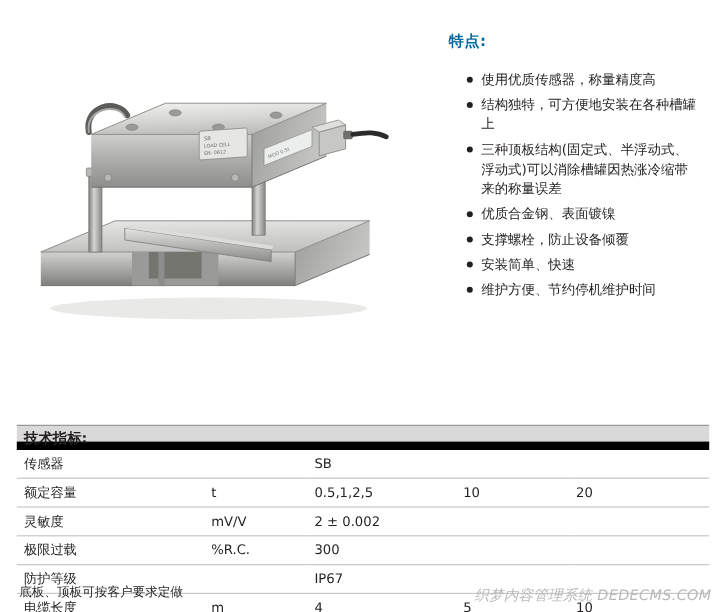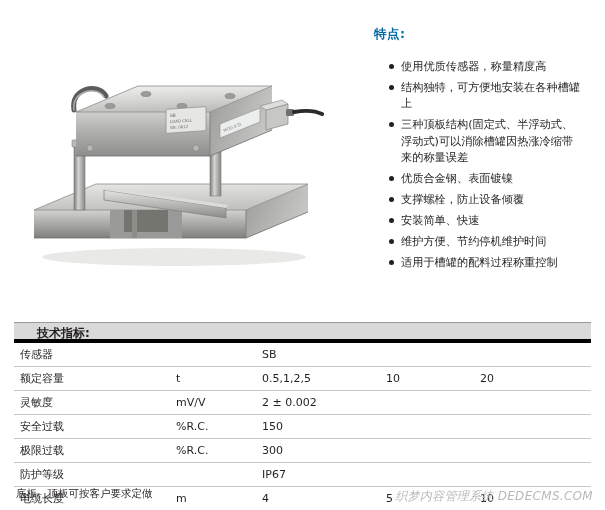--- a/index.html
+++ b/index.html
@@ -74,28 +74,29 @@
   
   .spec {
     position: absolute;
     left: 14px;
     top: 322px;
     width: 577px;
   }
   .spec-title-bar {
     background: #d9d9d9;
     border-top: 1px solid #9a9a9a;
-    border-bottom: 4px solid #000000;
+    border-bottom: 7px solid #000000;
     height: 21px;
     line-height: 21px;
-    padding-left: 23px;
+    padding-left: 6px;
     font-size: 12px;
     font-weight: bold;
     color: #231f20;
     box-sizing: border-box;
+    margin-top: 32px;
   }
   table.spec-table {
     width: 100%;
     border-collapse: collapse;
     font-size: 11px;
   }
   table.spec-table td {
     border-bottom: 1px solid #c8c8c8;
     padding: 3px 0 3px 6px;
     height: 17px;
@@ -256,24 +257,20 @@
         <span>支撑螺栓，防止设备倾覆</span>
       </li>
       <li class="feat-item">
         <span class="bullet"></span>
         <span>安装简单、快速</span>
       </li>
       <li class="feat-item">
         <span class="bullet"></span>
         <span>维护方便、节约停机维护时间</span>
       </li>
-      <li class="feat-item">
-        <span class="bullet"></span>
-        <span>适用于槽罐的配料过程称重控制</span>
-      </li>
     </ul>
   </div>
 </div>
 
 <div class="spec">
   <div class="spec-title-bar">技术指标:</div>
   <table class="spec-table">
     <tbody>
       <tr>
         <td class="c-label">传感器</td>
@@ -290,27 +287,20 @@
         <td class="c-v3">20</td>
       </tr>
       <tr>
         <td class="c-label">灵敏度</td>
         <td class="c-unit">mV/V</td>
         <td class="c-v1">2 ± 0.002</td>
         <td class="c-v2"></td>
         <td class="c-v3"></td>
       </tr>
       <tr>
-        <td class="c-label">安全过载</td>
-        <td class="c-unit">%R.C.</td>
-        <td class="c-v1">150</td>
-        <td class="c-v2"></td>
-        <td class="c-v3"></td>
-      </tr>
-      <tr>
         <td class="c-label">极限过载</td>
         <td class="c-unit">%R.C.</td>
         <td class="c-v1">300</td>
         <td class="c-v2"></td>
         <td class="c-v3"></td>
       </tr>
       <tr>
         <td class="c-label">防护等级</td>
         <td class="c-unit"></td>
         <td class="c-v1">IP67</td>

